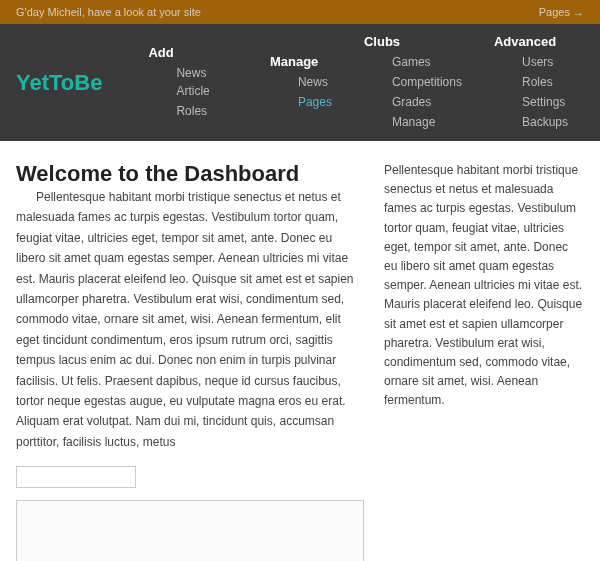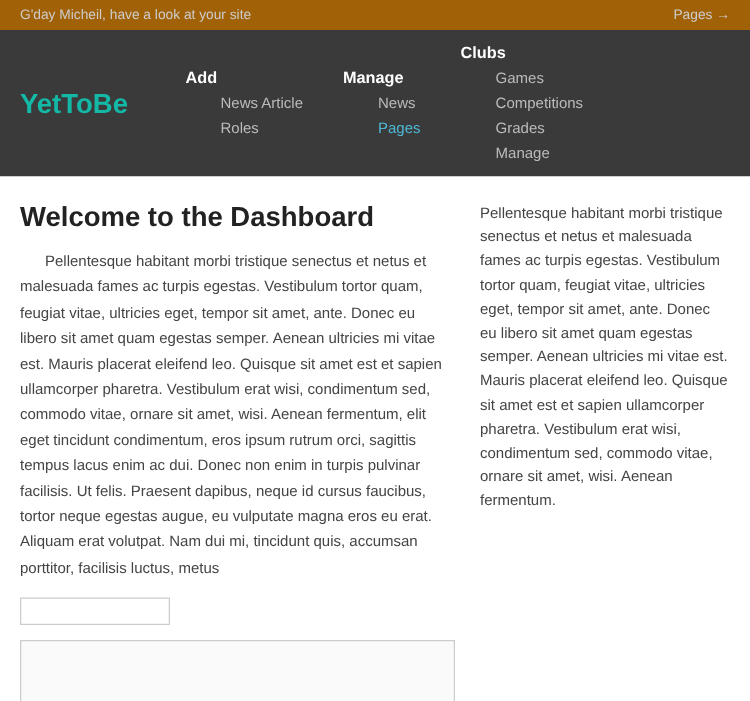--- a/index.html
+++ b/index.html
@@ -78,21 +78,20 @@
     #content-right {
       width: 200px;
       font-size: 12px;
       color: #444;
       line-height: 1.6;
     }
     h1.dashboard-title {
       font-size: 22px;
       font-weight: bold;
       color: #222;
-      margin-bottom: 12px;
     }
     .body-text {
       font-size: 12px;
       color: #444;
       line-height: 1.7;
       margin-bottom: 14px;
       text-indent: 20px;
     }
     .input-field {
       width: 120px;
@@ -143,20 +142,29 @@
     <div class="nav-group">
       <span class="nav-group-title">Clubs</span>
       <div class="nav-group-items">
         <a class="nav-item">Games</a>
         <a class="nav-item">Competitions</a>
         <a class="nav-item">Grades</a>
         <a class="nav-item">Manage</a>
       </div>
     </div>
 
+    <div class="nav-group">
+      <span class="nav-group-title">Advanced</span>
+      <div class="nav-group-items">
+        <a class="nav-item">Users</a>
+        <a class="nav-item">Roles</a>
+        <a class="nav-item">Settings</a>
+        <a class="nav-item">Backups</a>
+      </div>
+    </div>
   </nav>
 </div>
 
 <div id="main">
   <div id="content-left">
     <h1 class="dashboard-title">Welcome to the Dashboard</h1>
     <p class="body-text">Pellentesque habitant morbi tristique senectus et netus et malesuada fames ac turpis egestas. Vestibulum tortor quam, feugiat vitae, ultricies eget, tempor sit amet, ante. Donec eu libero sit amet quam egestas semper. Aenean ultricies mi vitae est. Mauris placerat eleifend leo. Quisque sit amet est et sapien ullamcorper pharetra. Vestibulum erat wisi, condimentum sed, commodo vitae, ornare sit amet, wisi. Aenean fermentum, elit eget tincidunt condimentum, eros ipsum rutrum orci, sagittis tempus lacus enim ac dui. Donec non enim in turpis pulvinar facilisis. Ut felis. Praesent dapibus, neque id cursus faucibus, tortor neque egestas augue, eu vulputate magna eros eu erat. Aliquam erat volutpat. Nam dui mi, tincidunt quis, accumsan porttitor, facilisis luctus, metus</p>
     <input class="input-field" type="text" style="">
     <textarea class="text-area" style=""></textarea>
   </div>

